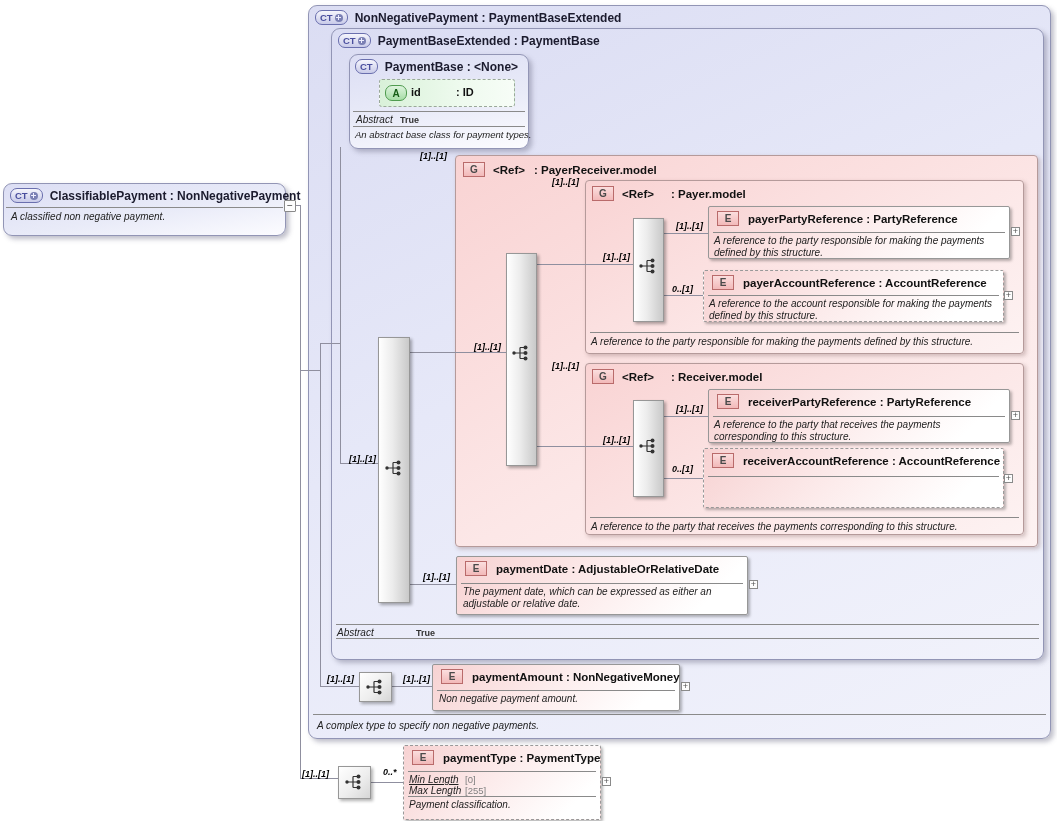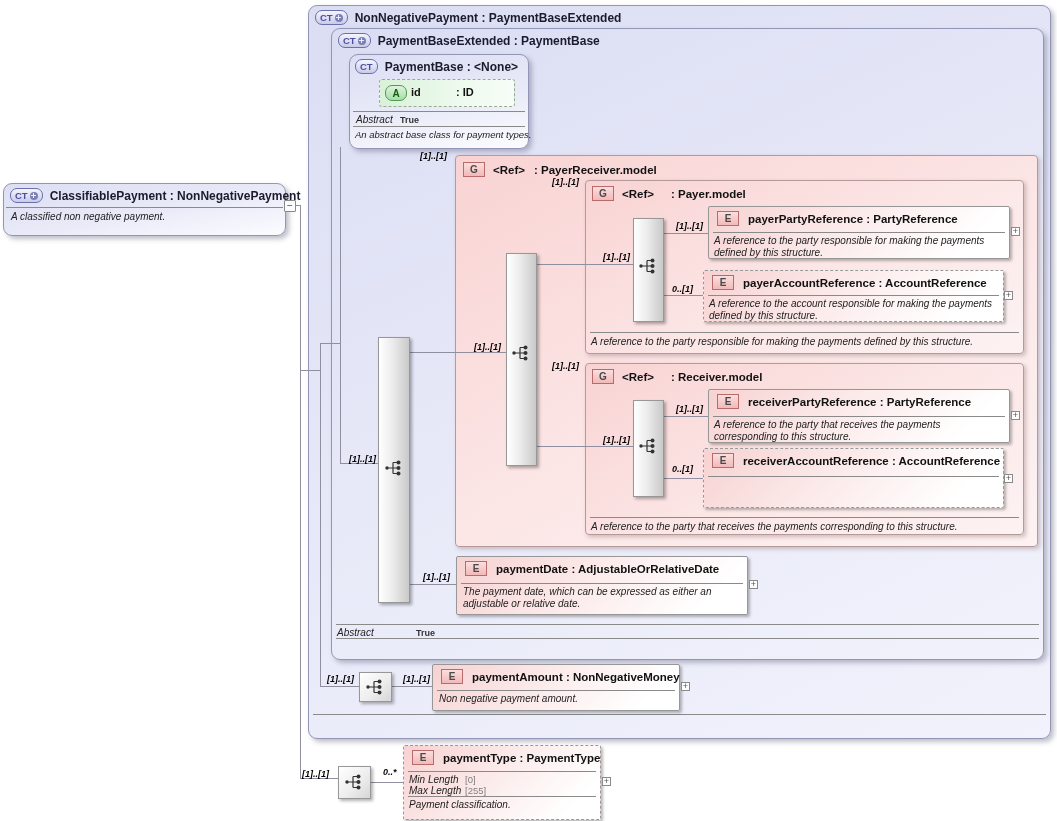--- a/index.html
+++ b/index.html
@@ -71,20 +71,21 @@
 
   <div class="ct-box" style="left:308px;top:5px;width:741px;height:732px;">
     <div class="hdr" style="left:6px;top:4px;">
       <span class="ct-badge">
         <span>CT</span>
           <span class="ct-plus"></span>
       </span>
       <span class="box-title">NonNegativePayment : PaymentBaseExtended</span>
     </div>
     <div class="sep" style="left:4px;right:4px;top:708px;"></div>
+    <div class="annot" style="left:8px;top:714px;width:500px;">A complex type to specify non negative payments.</div>
   </div>
 
   <div class="ct-box" style="left:331px;top:28px;width:711px;height:630px;">
     <div class="hdr" style="left:6px;top:4px;">
       <span class="ct-badge">
         <span>CT</span>
           <span class="ct-plus"></span>
       </span>
       <span class="box-title">PaymentBaseExtended : PaymentBase</span>
     </div>
@@ -288,21 +289,21 @@
     <div class="annot" style="left:6px;top:28px;width:234px;">Non negative payment amount.</div>
   </div>
   <div class="plusbox" style="left:681px;top:682px;">+</div>
 
   <div class="el-box dashed" style="left:403px;top:745px;width:196px;height:73px;">
     <div class="hdr" style="left:8px;top:4px;">
       <span class="sq-badge">E</span>
       <span class="el-title">paymentType : PaymentType</span>
     </div>
     <div class="sep" style="left:4px;right:4px;top:25px;"></div>
-    <span class="facet-label" style="left:5px;top:28px;">Min Length</span>
+    <span class="facet-label" style="left:5px;top:28px;text-decoration:underline;">Min Length</span>
     <span class="facet-value" style="left:61px;top:28px;">[0]</span>
     <span class="facet-label" style="left:5px;top:39px;">Max Length</span>
     <span class="facet-value" style="left:61px;top:39px;">[255]</span>
     <div class="sep" style="left:4px;right:4px;top:50px;"></div>
     <div class="annot" style="left:5px;top:53px;width:185px;">Payment classification.</div>
   </div>
   <div class="plusbox" style="left:602px;top:777px;">+</div>
 
   <span class="card" style="left:420px;top:151px;">[1]..[1]</span>
   <span class="card" style="left:474px;top:342px;">[1]..[1]</span>

